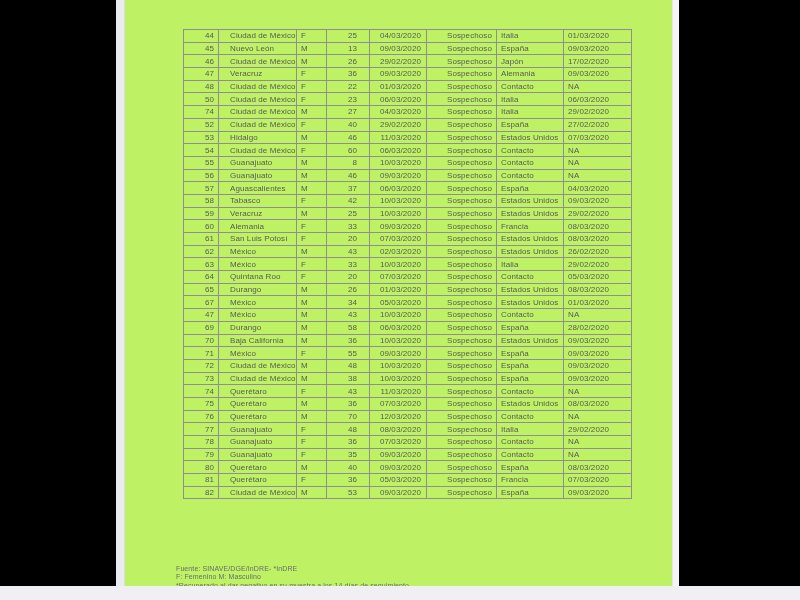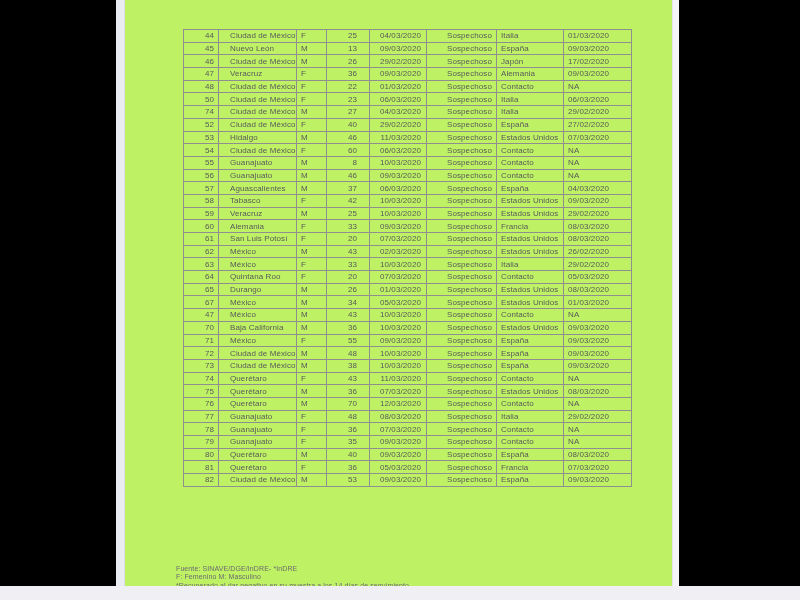--- a/index.html
+++ b/index.html
@@ -309,20 +309,30 @@
             <td>47</td>
             <td>México</td>
             <td>M</td>
             <td>43</td>
             <td>10/03/2020</td>
             <td>Sospechoso</td>
             <td>Contacto</td>
             <td>NA</td>
           </tr>
           <tr>
+            <td>69</td>
+            <td>Durango</td>
+            <td>M</td>
+            <td>58</td>
+            <td>06/03/2020</td>
+            <td>Sospechoso</td>
+            <td>España</td>
+            <td>28/02/2020</td>
+          </tr>
+          <tr>
             <td>70</td>
             <td>Baja California</td>
             <td>M</td>
             <td>36</td>
             <td>10/03/2020</td>
             <td>Sospechoso</td>
             <td>Estados Unidos</td>
             <td>09/03/2020</td>
           </tr>
           <tr>

